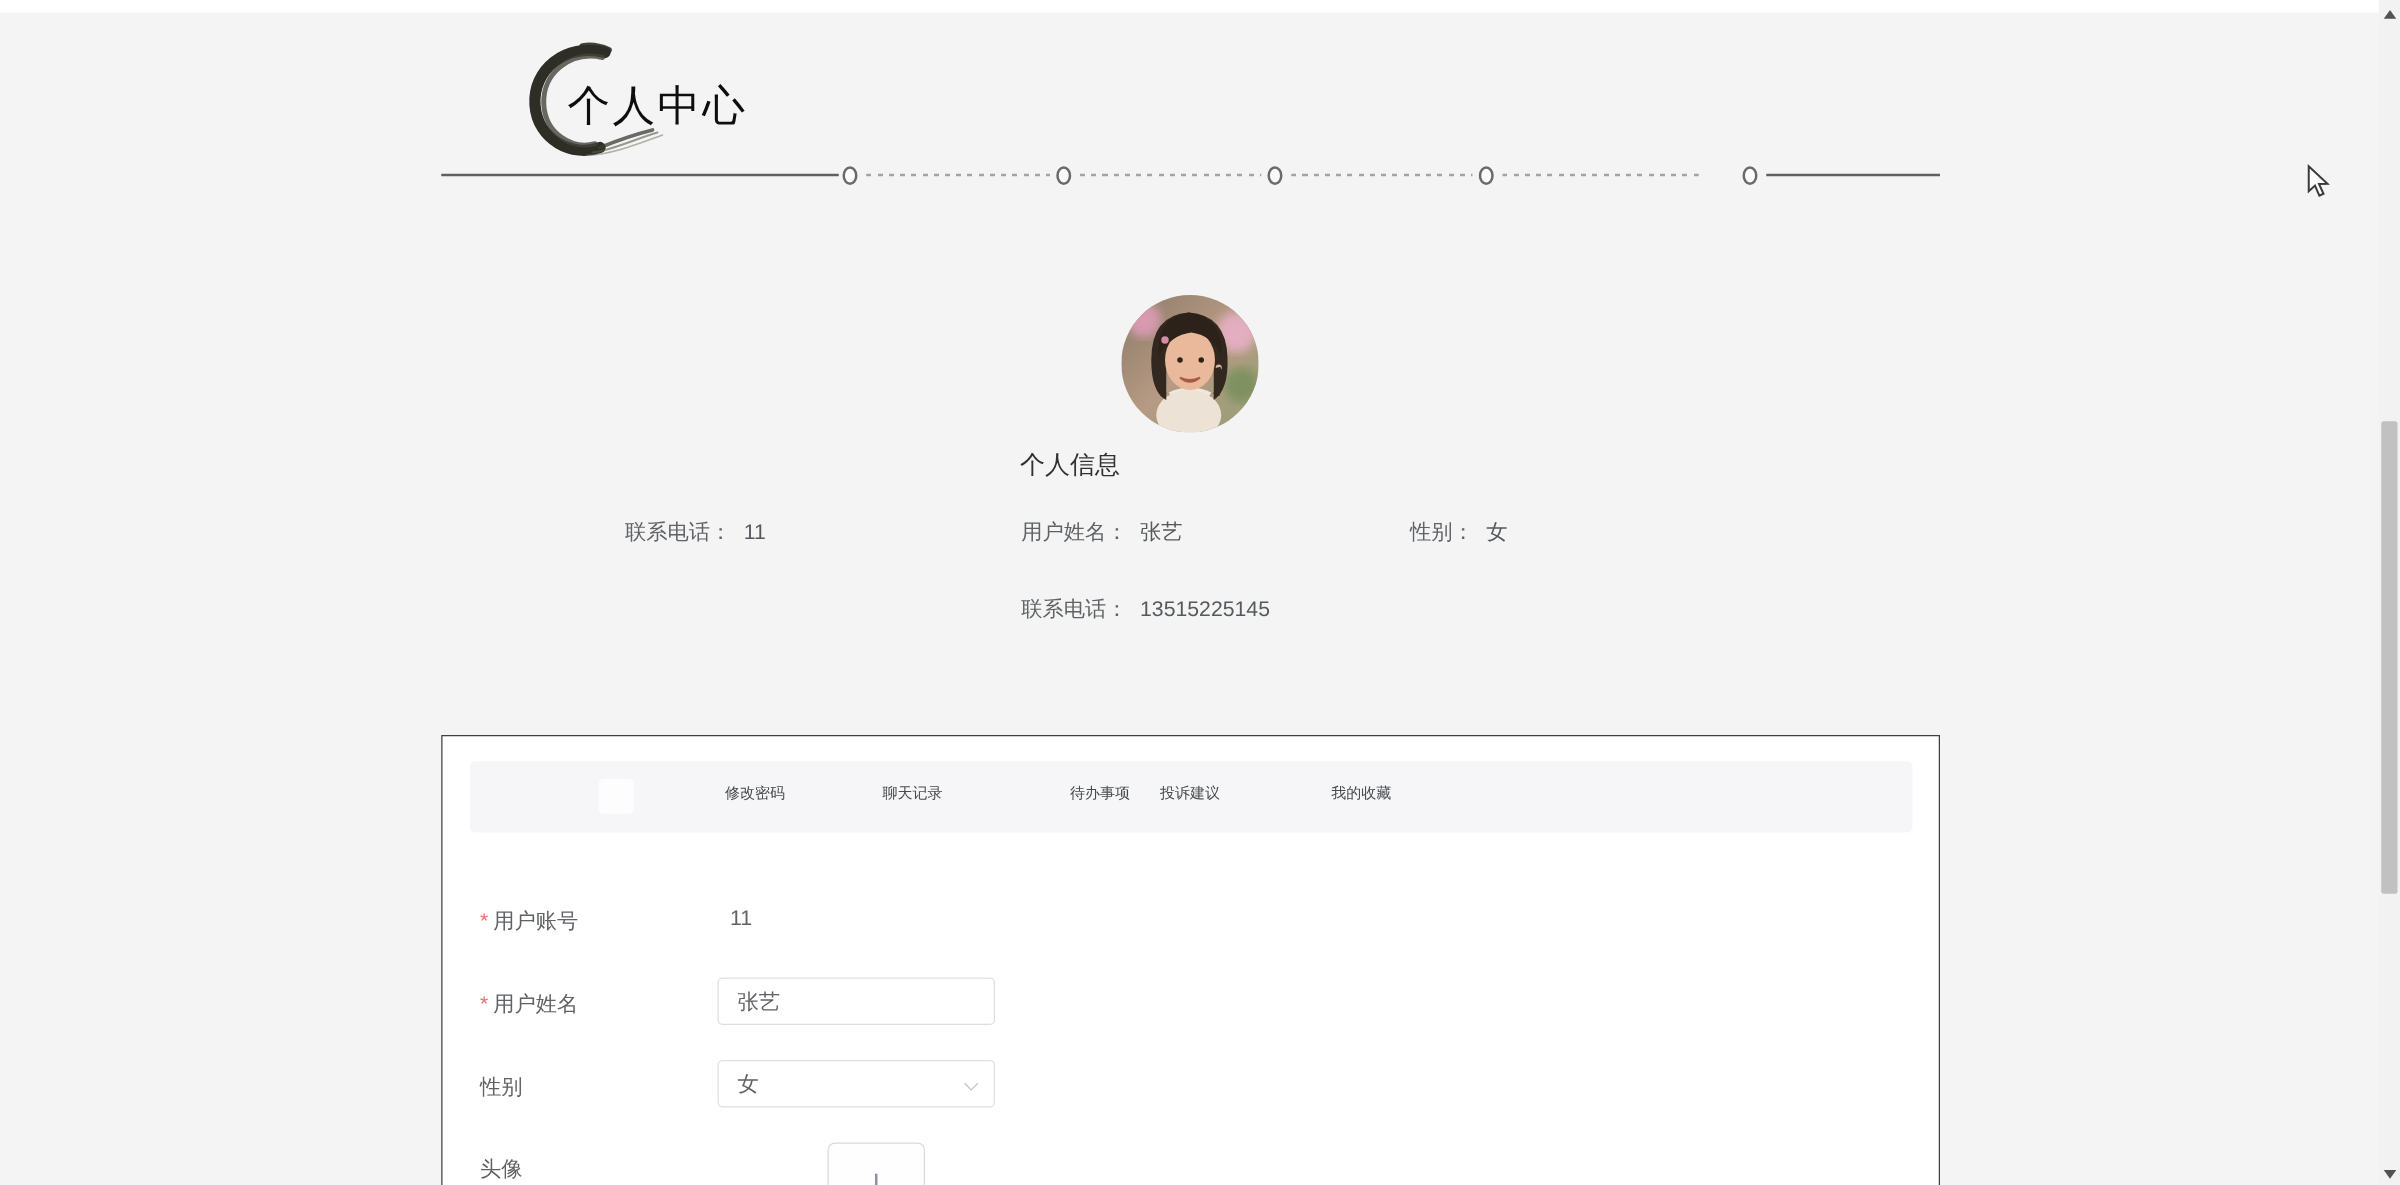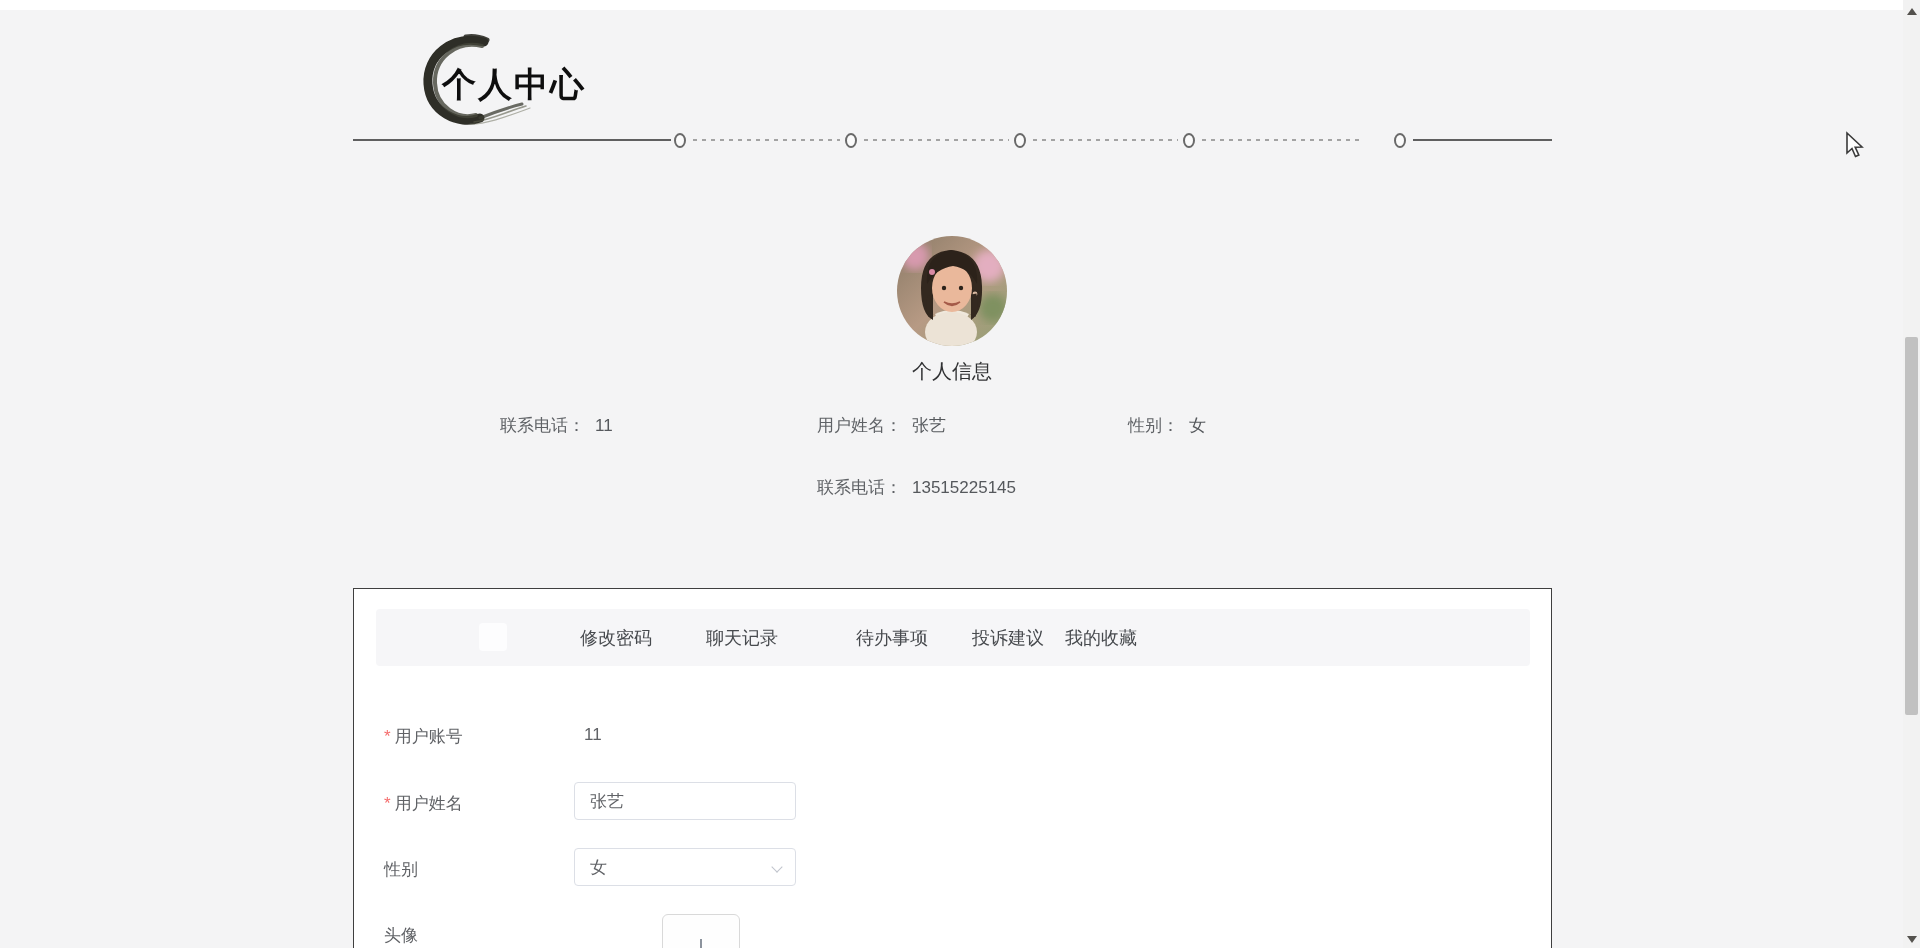--- a/index.html
+++ b/index.html
@@ -4,43 +4,43 @@
 <style>
   * { margin:0; padding:0; box-sizing:border-box; }
   html,body { width:1920px; height:948px; overflow:hidden; }
   body { font-family:"Liberation Sans","DejaVu Sans",sans-serif; background:#f4f4f5; position:relative; }
 
   .topbar { position:absolute; left:0; top:0; width:1920px; height:10px; background:#ffffff; }
 
   
   .logo-wrap { position:absolute; left:414px; top:30px; width:420px; height:105px; }
   .enso { position:absolute; left:0; top:0; }
-  .logo-text { position:absolute; left:28px; top:32px; font-size:34px; font-weight:700; color:#0e0e0e; letter-spacing:2px; white-space:nowrap; }
+  .logo-text { position:absolute; left:40px; top:32px; font-size:34px; font-weight:400; color:#0e0e0e; letter-spacing:2px; white-space:nowrap; }
 
   
   .stepper { position:absolute; left:353px; top:132px; width:1199px; height:16px; }
   .seg { position:absolute; top:7px; height:2px; }
   .seg.solid { background:#5f5f5f; }
   .seg.dashed { background-image:repeating-linear-gradient(90deg,#a3a3a3 0 4px,transparent 4px 9px); }
   .step-dot { position:absolute; top:1px; width:12px; height:15px; border:2px solid #6a6a6a; border-radius:50%; background:#fbfbfb; }
 
   
   .avatar { position:absolute; left:897px; top:236px; width:110px; height:110px; border-radius:50%; overflow:hidden; }
-  .profile-title { position:absolute; left:852px; top:358px; width:200px; text-align:center; font-size:20px; color:#303133; }
+  .profile-title { position:absolute; left:816px; top:358px; width:200px; text-align:left; font-size:20px; color:#303133; }
 
   .info-field { position:absolute; font-size:17px; color:#5f6266; white-space:nowrap; }
   .info-field .val { margin-left:10px; color:#55585c; }
 
   
   .card { position:absolute; left:353px; top:588px; width:1199px; height:420px; background:#ffffff; border:1px solid #3f3f3f; }
   .tabstrip { position:absolute; left:22px; top:20px; width:1154px; height:57px; background:#f6f6f8; border-radius:4px; }
   .active-square { position:absolute; left:103px; top:14px; width:28px; height:28px; background:#fdfdfe; border-radius:4px; }
-  .tab { position:absolute; top:17px; font-size:18px; color:#474a4e; cursor:pointer; white-space:nowrap; }
+  .tab { position:absolute; top:17px; font-size:12px; color:#474a4e; cursor:pointer; white-space:nowrap; }
   .tab:nth-of-type(2){ left:204px; } .tab:nth-of-type(3){ left:330px; }
-  .tab:nth-of-type(4){ left:456px;margin-left:24px; } .tab:nth-of-type(5){ left:596px; }
+  .tab:nth-of-type(4){ left:456px;margin-left:24px; } .tab:nth-of-type(5){ left:552px; }
   .tab:nth-of-type(6){ left:689px; }
 
   
   .frm-label { position:absolute; width:180px; text-align:left; font-size:17px; color:#606266; white-space:nowrap; }
   .req { color:#f56c6c; margin-right:4px; font-size:17px; }
   .frm-static { position:absolute; font-size:17px; color:#606266; }
   .frm-input { position:absolute; left:220px; width:222px; height:38px; border:1px solid #dcdfe6; border-radius:4px; background:#fff; font-size:17px; color:#606266; padding:0 15px; outline:none; font-family:inherit; }
   .frm-select { position:absolute; left:220px; width:222px; height:38px; border:1px solid #dcdfe6; border-radius:4px; background:#fff; font-size:17px; color:#606266; padding:0 15px; display:flex; align-items:center; cursor:pointer; }
   .chev { position:absolute; right:12px; top:14px; width:10px; height:10px; }
   .chev:before { content:""; position:absolute; left:0; top:0; width:7px; height:7px; border-right:1.6px solid #c0c4cc; border-bottom:1.6px solid #c0c4cc; transform:rotate(45deg); }

